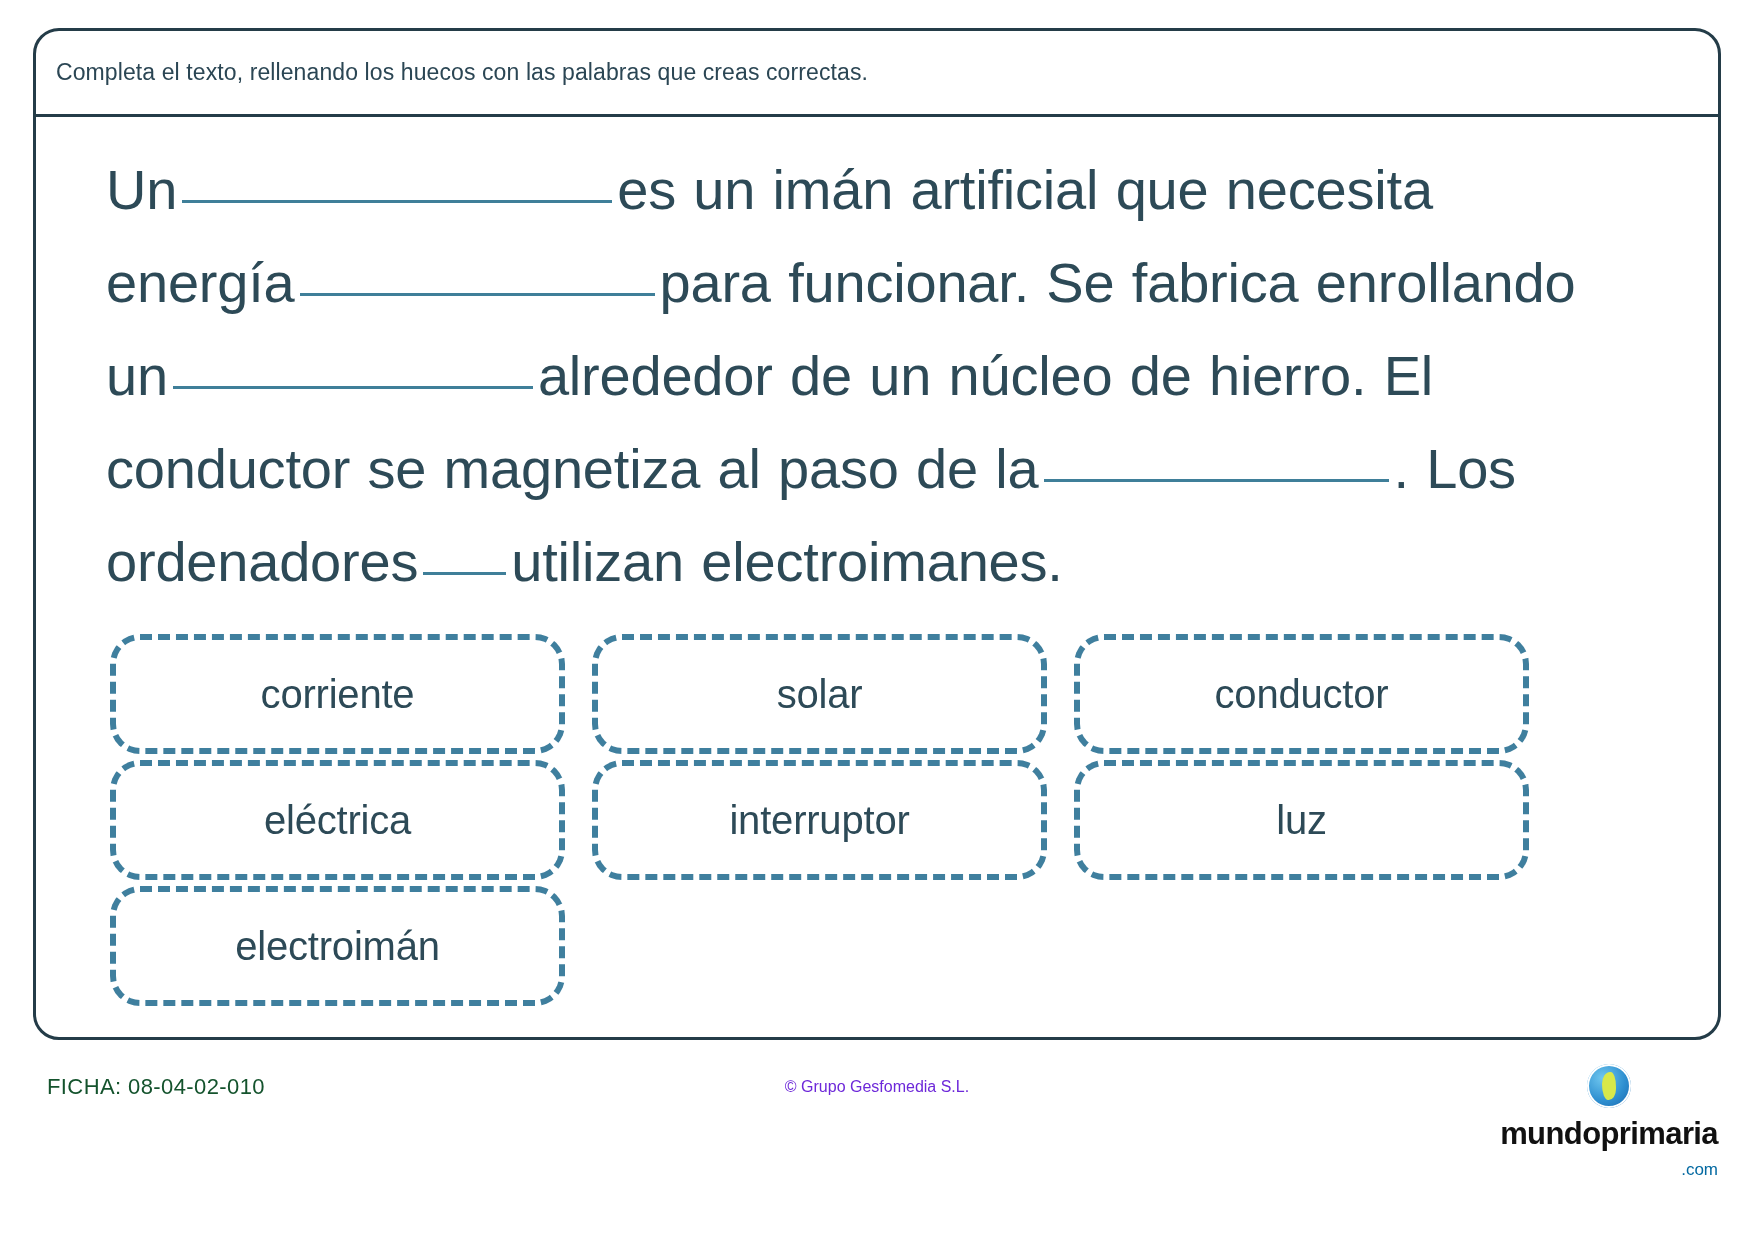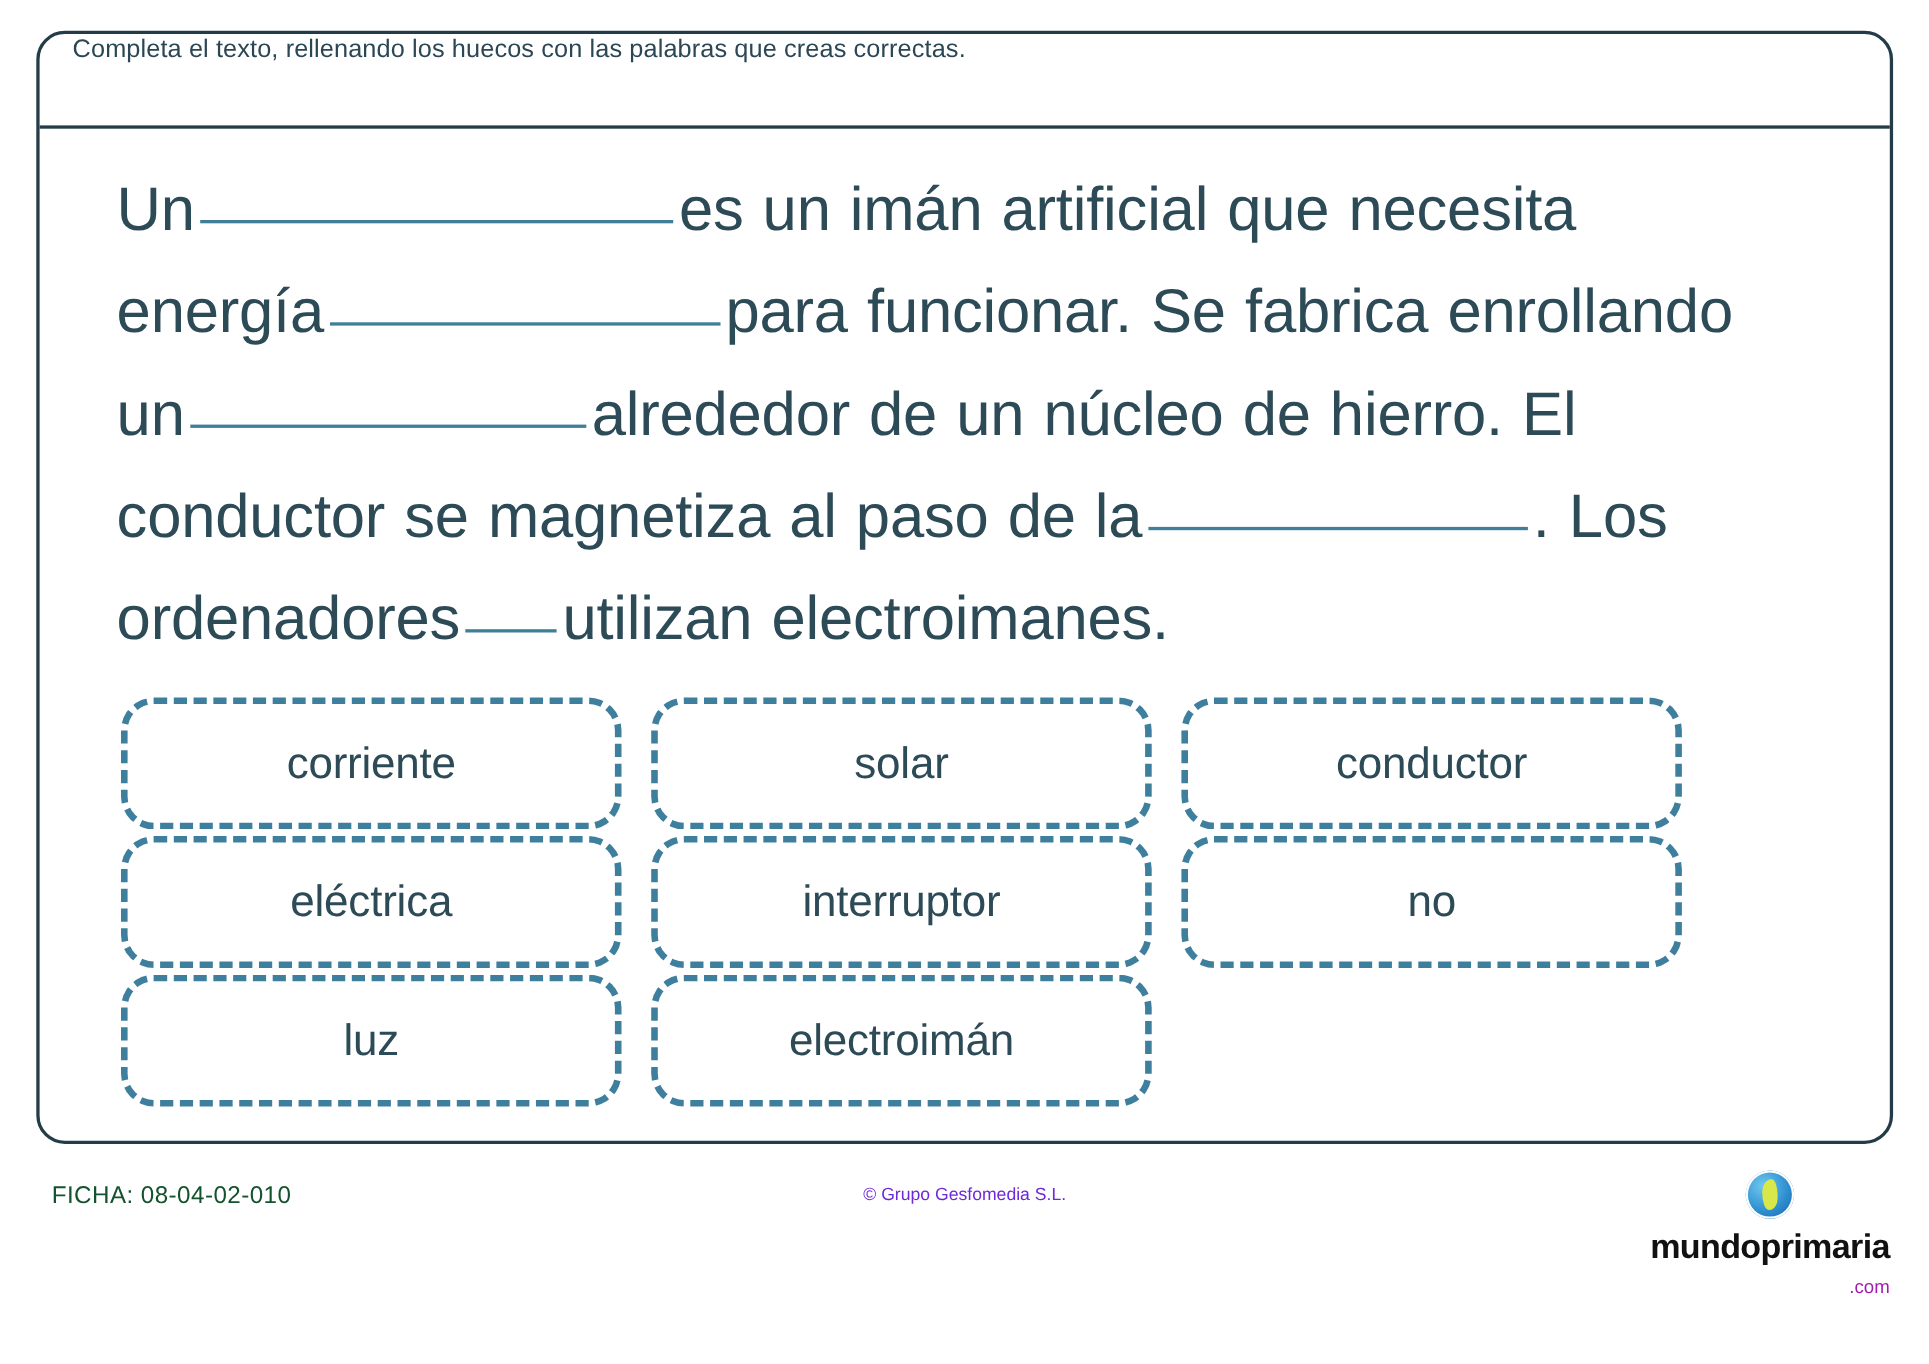--- a/index.html
+++ b/index.html
@@ -25,21 +25,22 @@
     border-radius: 26px;
     box-sizing: border-box;
     background: #ffffff;
   }
 
   .instruction-bar {
     height: 86px;
     box-sizing: border-box;
     border-bottom: 3px solid #243c48;
     display: flex;
-    padding-left: 30px;
+    align-items: center;
+    padding-left: 20px;
   }
   .instruction-text {
     font-size: 23px;
     color: #2b4654;
     letter-spacing: 0.1px;
     font-family: "Liberation Sans", sans-serif;
   }
 
   .body-area {
     padding: 26px 60px 0 70px;
@@ -151,21 +152,21 @@
   }
   .logo-word {
     font-size: 31px;
     font-weight: bold;
     color: #111111;
     font-family: "Liberation Sans", sans-serif;
     letter-spacing: -0.6px;
   }
   .logo-tld {
     font-size: 17px;
-    color: #a21caf;
+    color: #0369a1;
     font-family: "Liberation Sans", sans-serif;
     margin-left: -3px;
     align-self: flex-end;
     padding-bottom: 6px;
   }
 </style>
 </head>
 <body>
 
 <div class="sheet">
@@ -186,23 +187,20 @@
         <span class="word-card-label">solar</span>
       </div>
       <div class="word-card">
         <span class="word-card-label">conductor</span>
       </div>
       <div class="word-card">
         <span class="word-card-label">eléctrica</span>
       </div>
       <div class="word-card">
         <span class="word-card-label">interruptor</span>
-      </div>
-      <div class="word-card">
-        <span class="word-card-label">no</span>
       </div>
       <div class="word-card">
         <span class="word-card-label">luz</span>
       </div>
       <div class="word-card">
         <span class="word-card-label">electroimán</span>
       </div>
     </div>
 
   </div>

